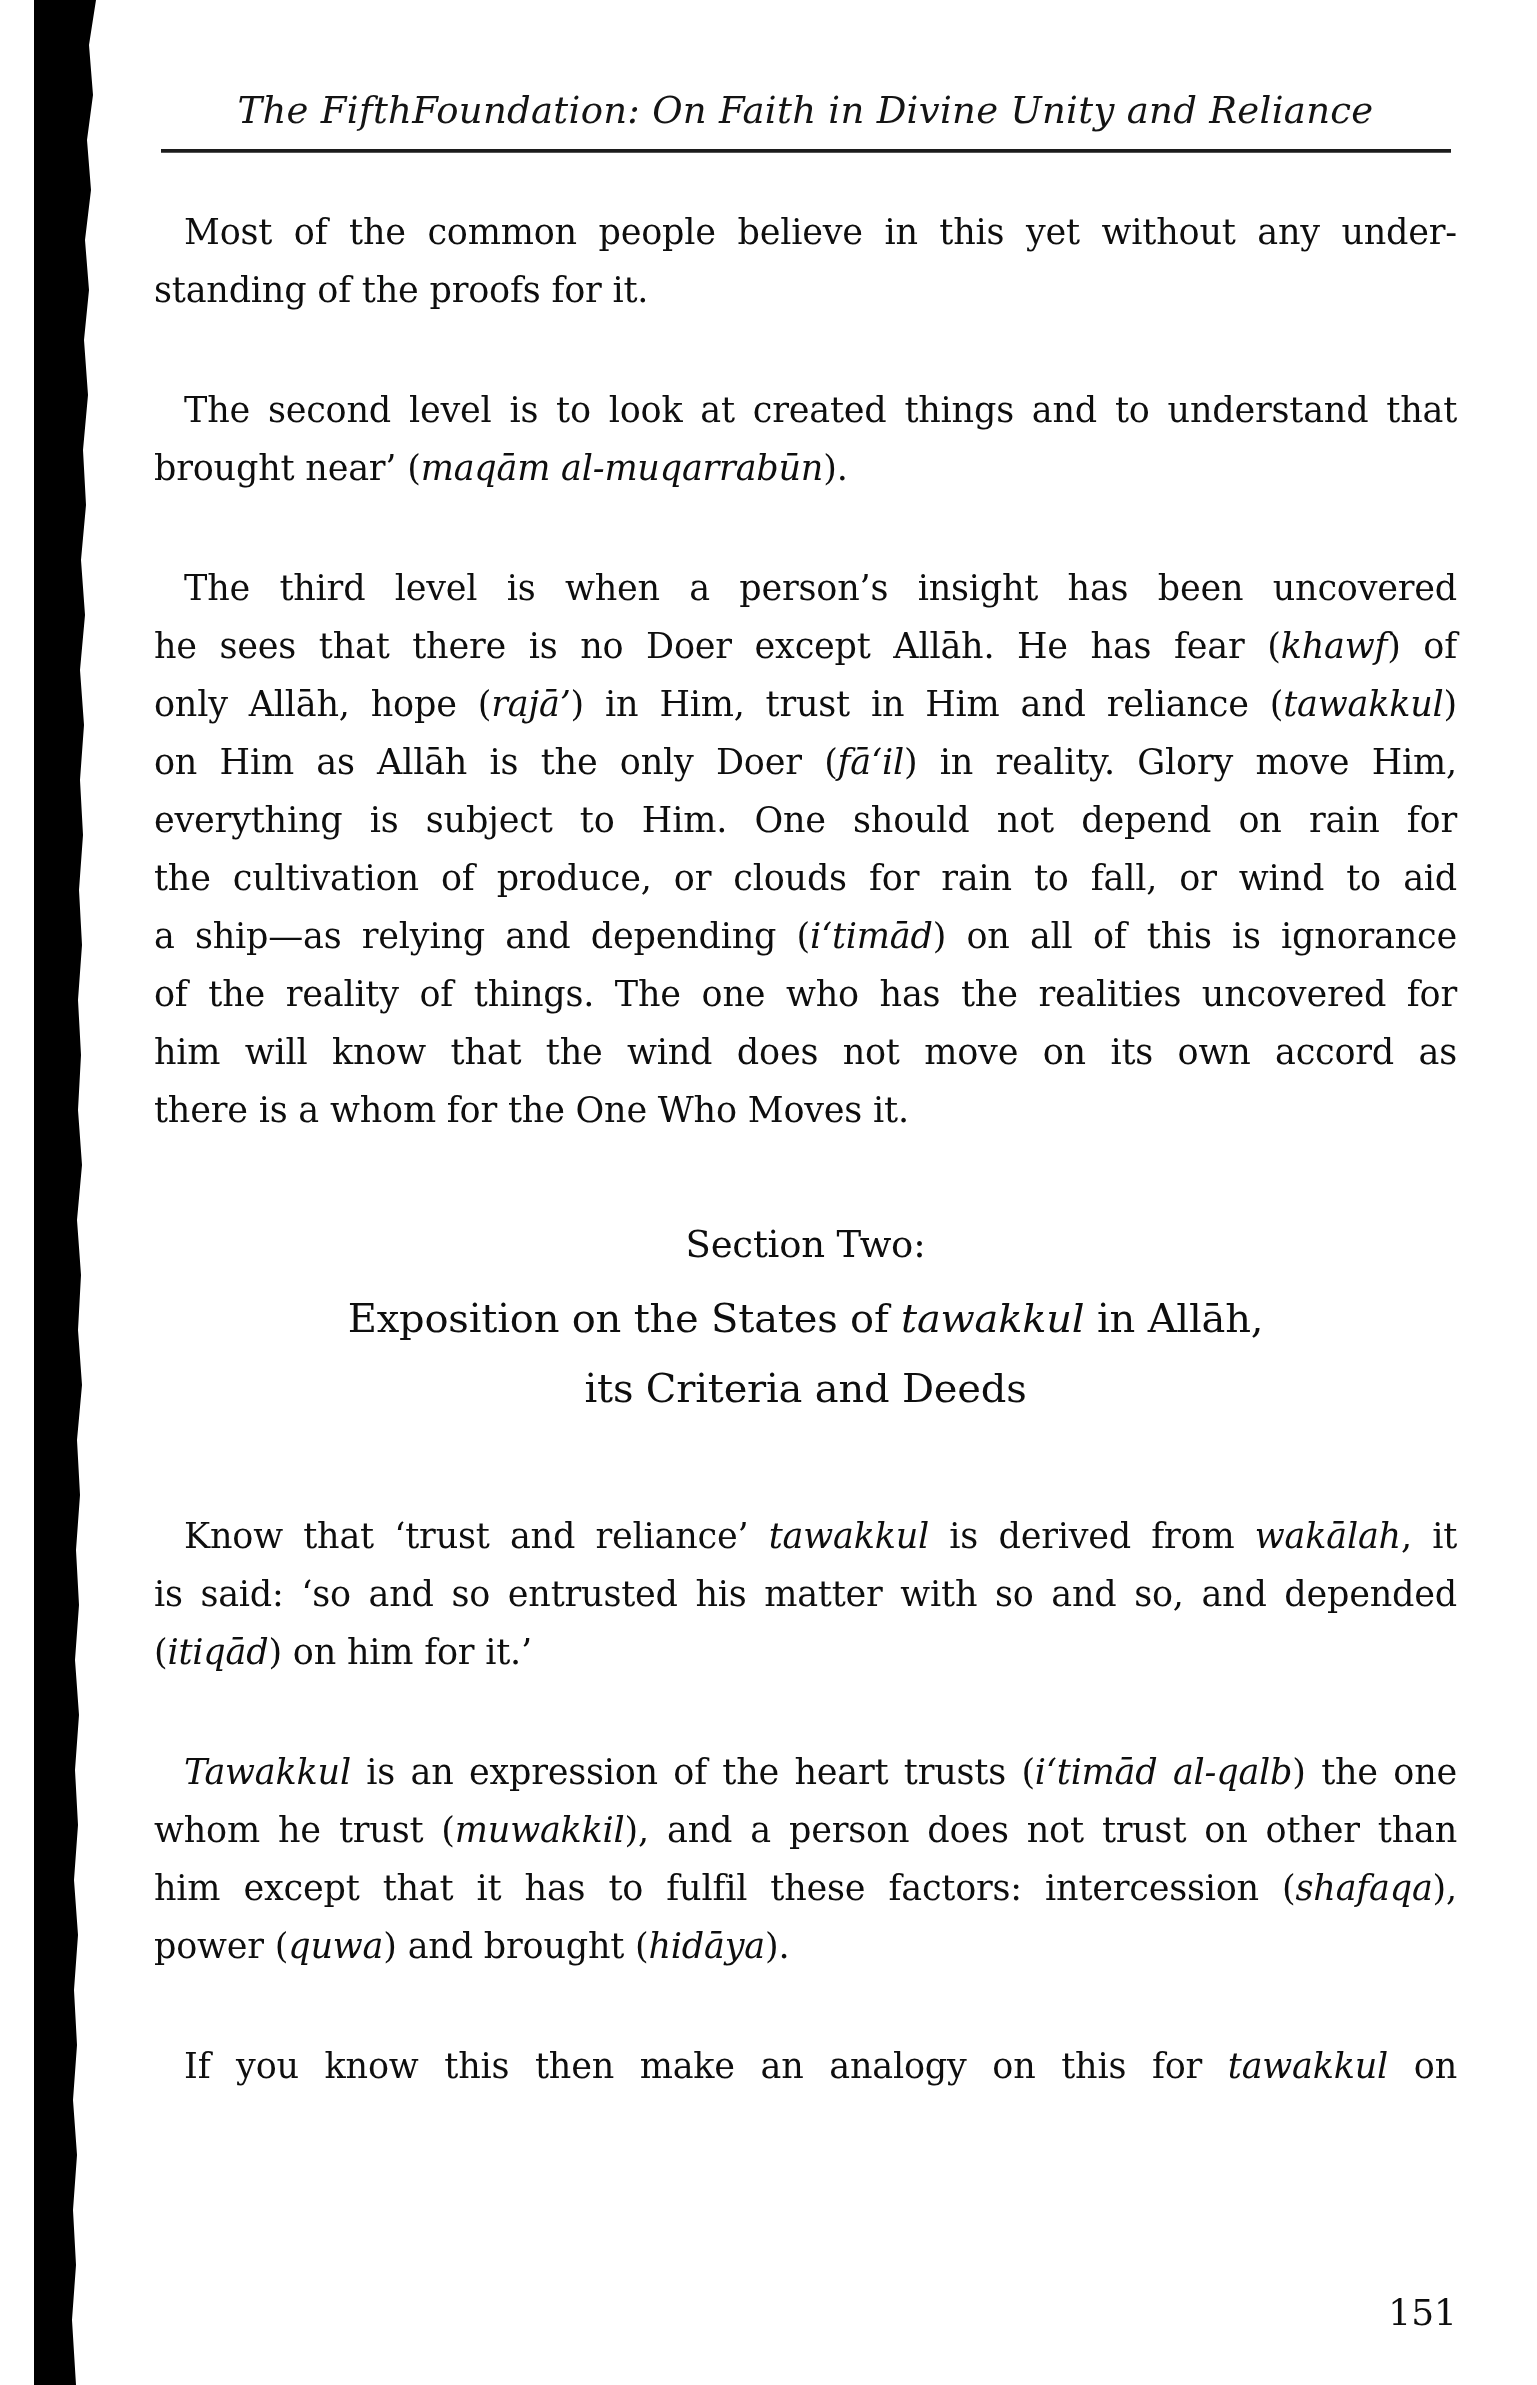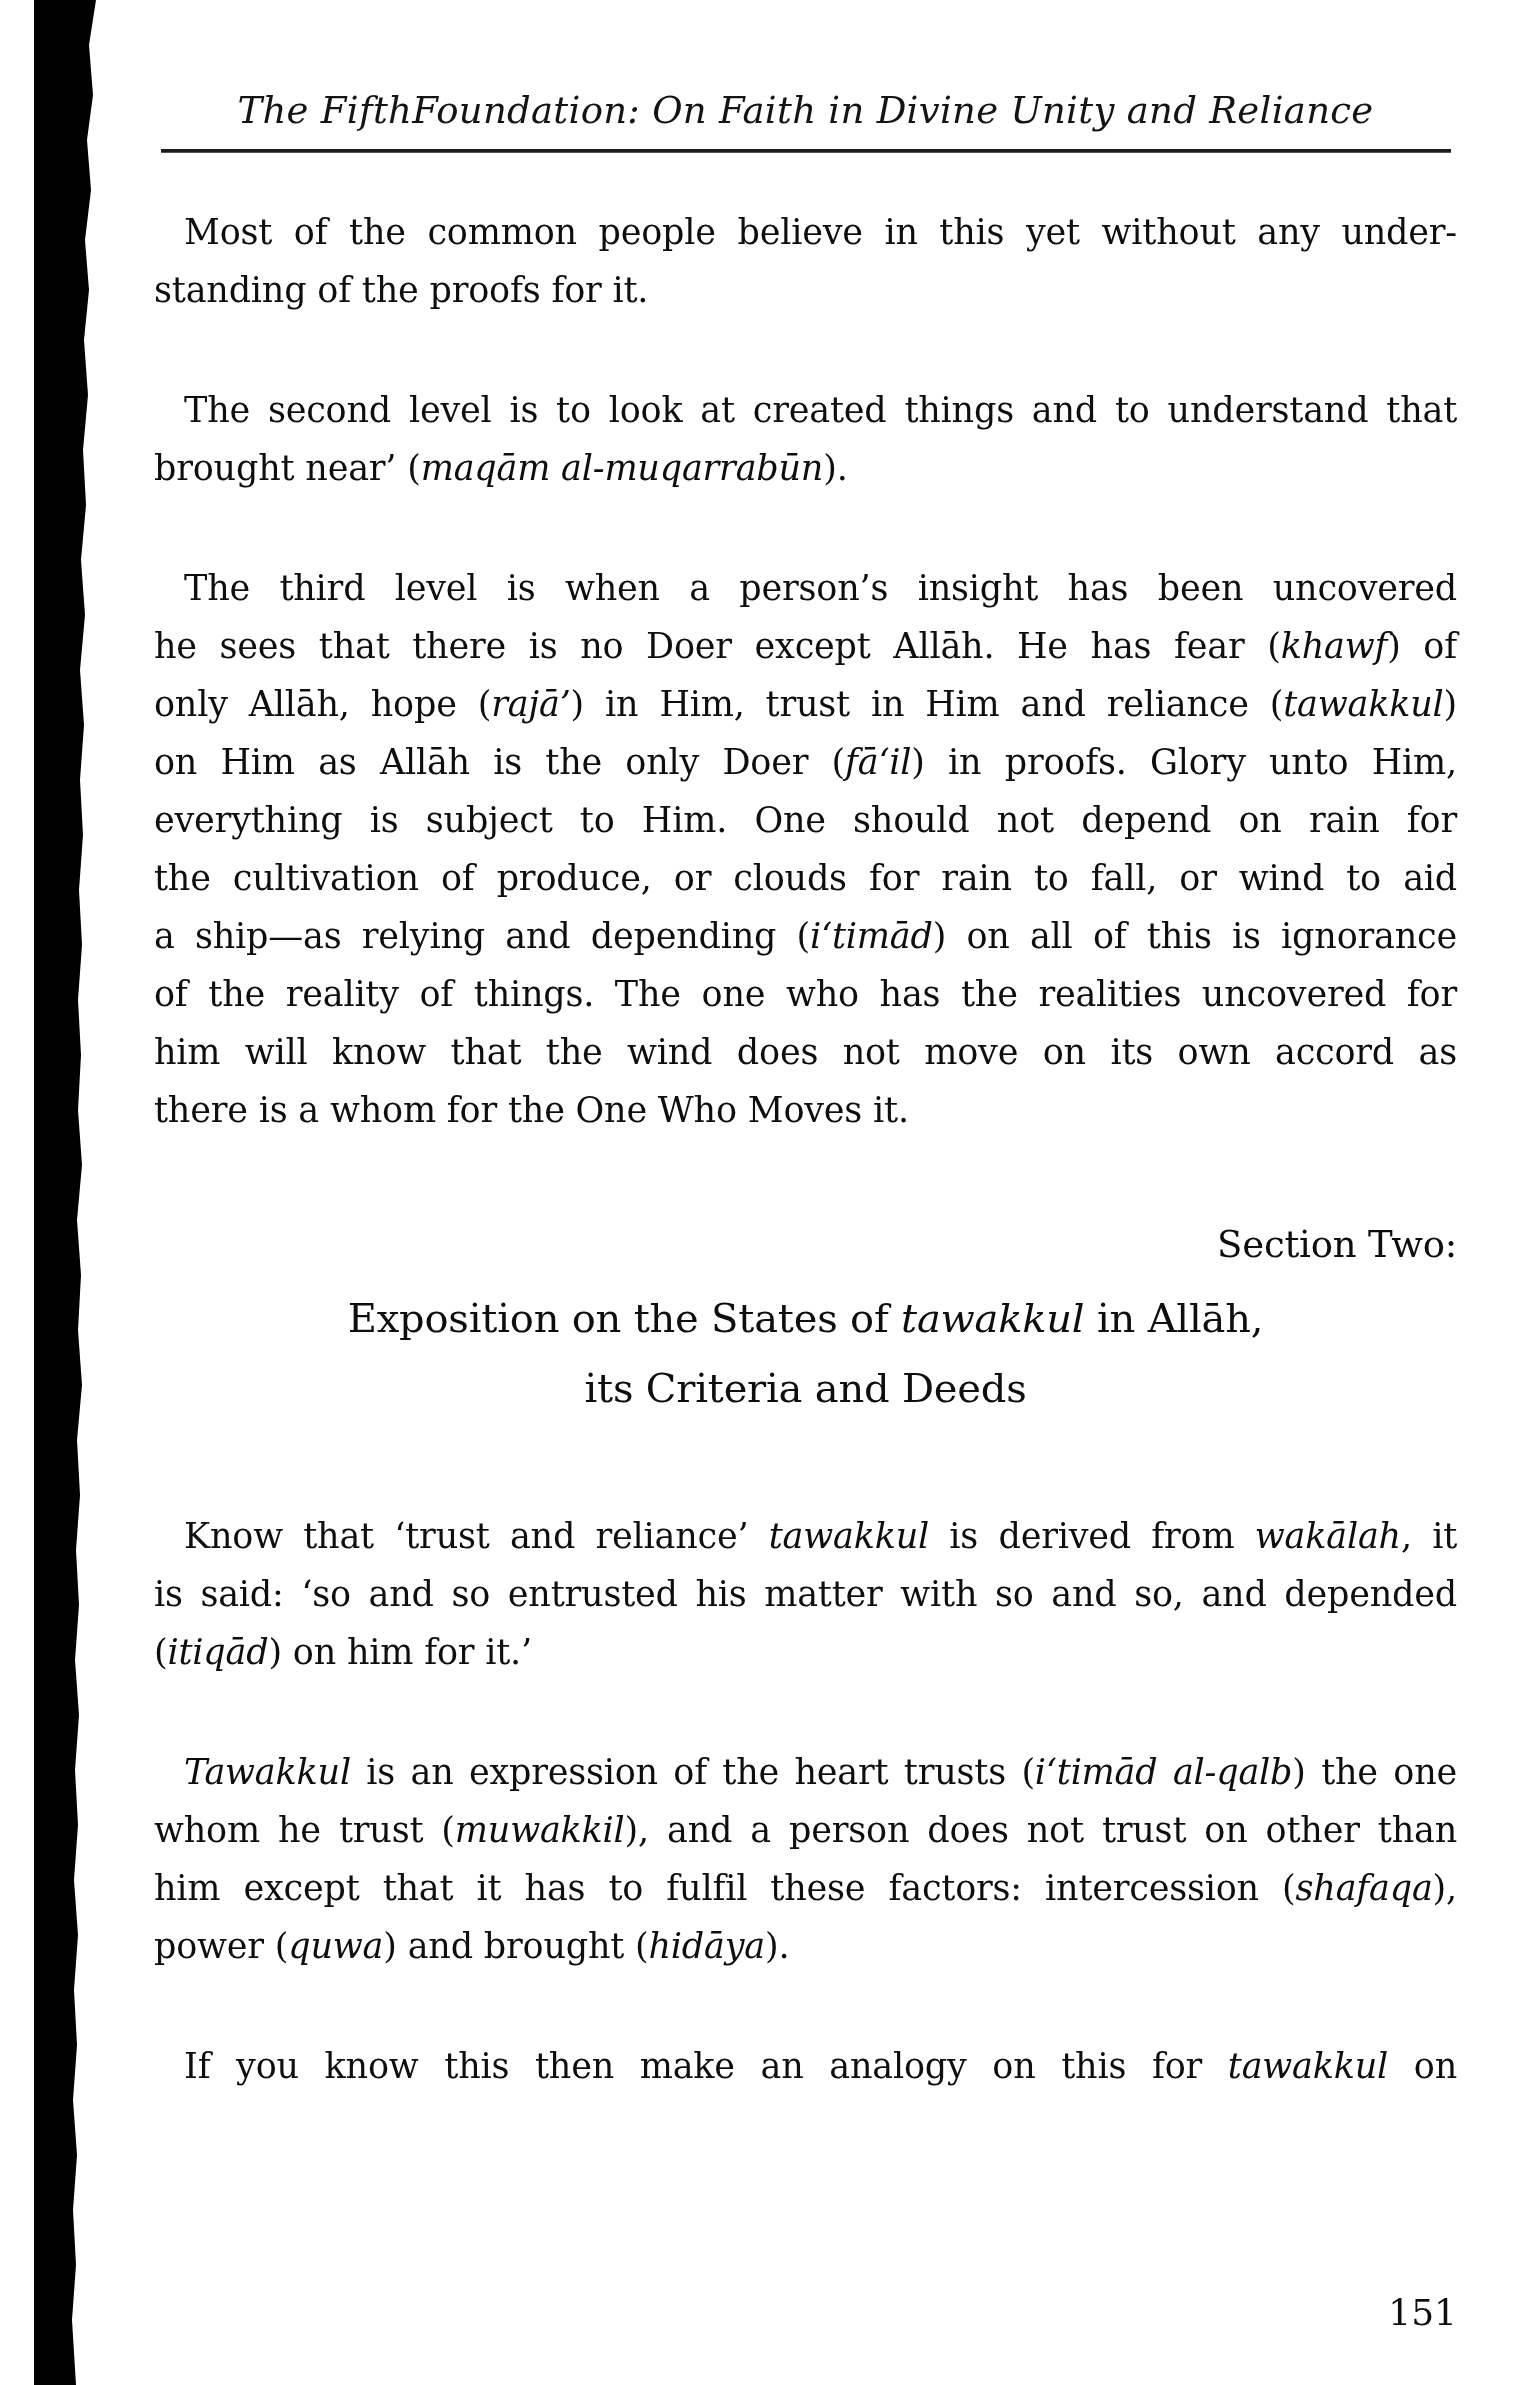--- a/index.html
+++ b/index.html
@@ -25,21 +25,21 @@
   .text-body{
     position:absolute;top:203px;left:120px;width:1303px;
     font-size:35px;line-height:58px;letter-spacing:-0.2px;
   }
   .para{margin:0 0 62px 0;}
   .line{text-align:justify;text-align-last:justify;}
   .line.last{text-align-last:left;}
   .line.first{text-indent:30px;}
   .it{font-style:italic;}
   .section{margin:76px 0 84px 0;text-align:center;}
-  .kicker{font-size:37px;line-height:60px;margin-bottom:8px;text-align:right;}
+  .kicker{font-size:37px;line-height:60px;margin-bottom:8px;}
   .hline{font-size:40px;line-height:70px;}
   .pagenum{
     position:absolute;top:2288px;left:120px;width:1303px;
     text-align:right;font-size:36px;line-height:50px;
   }
 </style>
 </head>
 <body>
 
 <div class="page">
@@ -63,21 +63,21 @@
         <div class="line last"><span>standing of the proofs for it.</span></div>
       </div>
       <div class="para">
         <div class="line first"><span>The second level is to look at created things and to understand that</span></div>
         <div class="line last"><span>brought near’ (</span><span class="it">maqām al-muqarrabūn</span><span>).</span></div>
       </div>
       <div class="para">
         <div class="line first"><span>The third level is when a person’s insight has been uncovered</span></div>
         <div class="line"><span>he sees that there is no Doer except Allāh. He has fear (</span><span class="it">khawf</span><span>) of</span></div>
         <div class="line"><span>only Allāh, hope (</span><span class="it">rajā’</span><span>) in Him, trust in Him and reliance (</span><span class="it">tawakkul</span><span>)</span></div>
-        <div class="line"><span>on Him as Allāh is the only Doer (</span><span class="it">fā‘il</span><span>) in proofs. Glory unto Him,</span></div>
+        <div class="line"><span>on Him as Allāh is the only Doer (</span><span class="it">fā‘il</span><span>) in reality. Glory move Him,</span></div>
         <div class="line"><span>everything is subject to Him. One should not depend on rain for</span></div>
         <div class="line"><span>the cultivation of produce, or clouds for rain to fall, or wind to aid</span></div>
         <div class="line"><span>a ship—as relying and depending (</span><span class="it">i‘timād</span><span>) on all of this is ignorance</span></div>
         <div class="line"><span>of the reality of things. The one who has the realities uncovered for</span></div>
         <div class="line"><span>him will know that the wind does not move on its own accord as</span></div>
         <div class="line last"><span>there is a whom for the One Who Moves it.</span></div>
       </div>
       <div class="section">
         <div class="kicker">Section Two:</div>
         <div class="hline"><span>Exposition on the States of </span><span class="it">tawakkul</span><span> in Allāh,</span></div>

